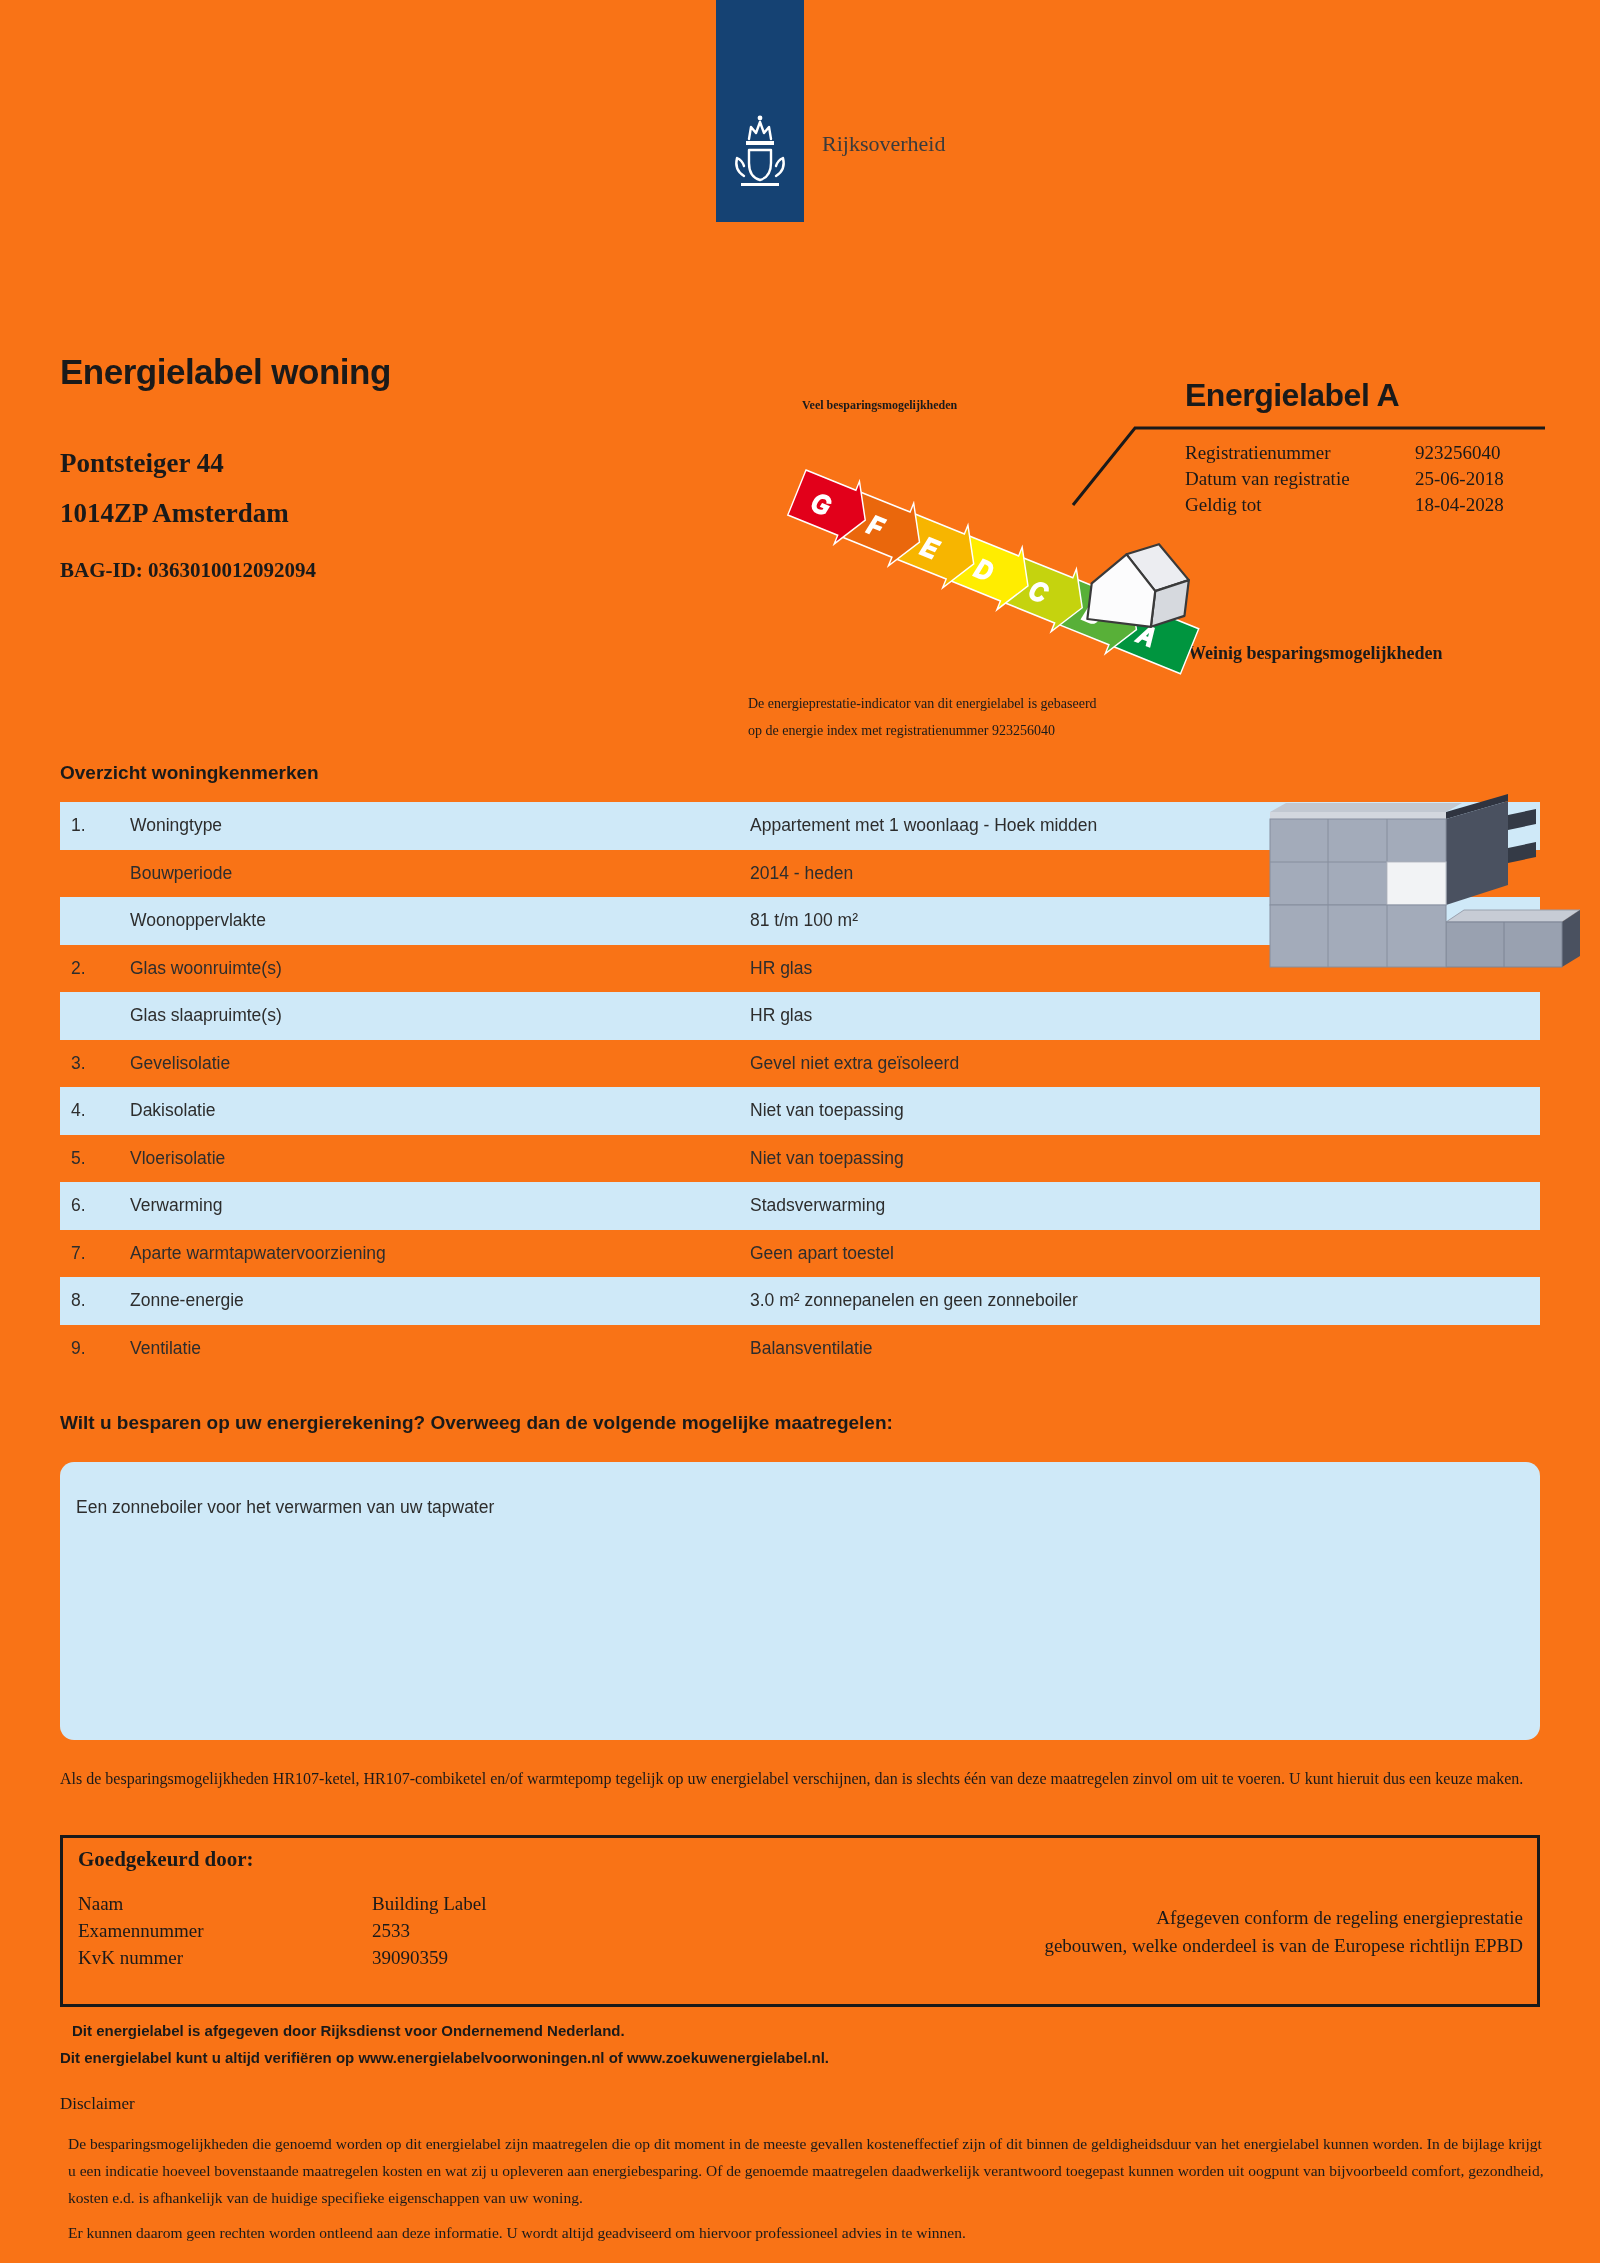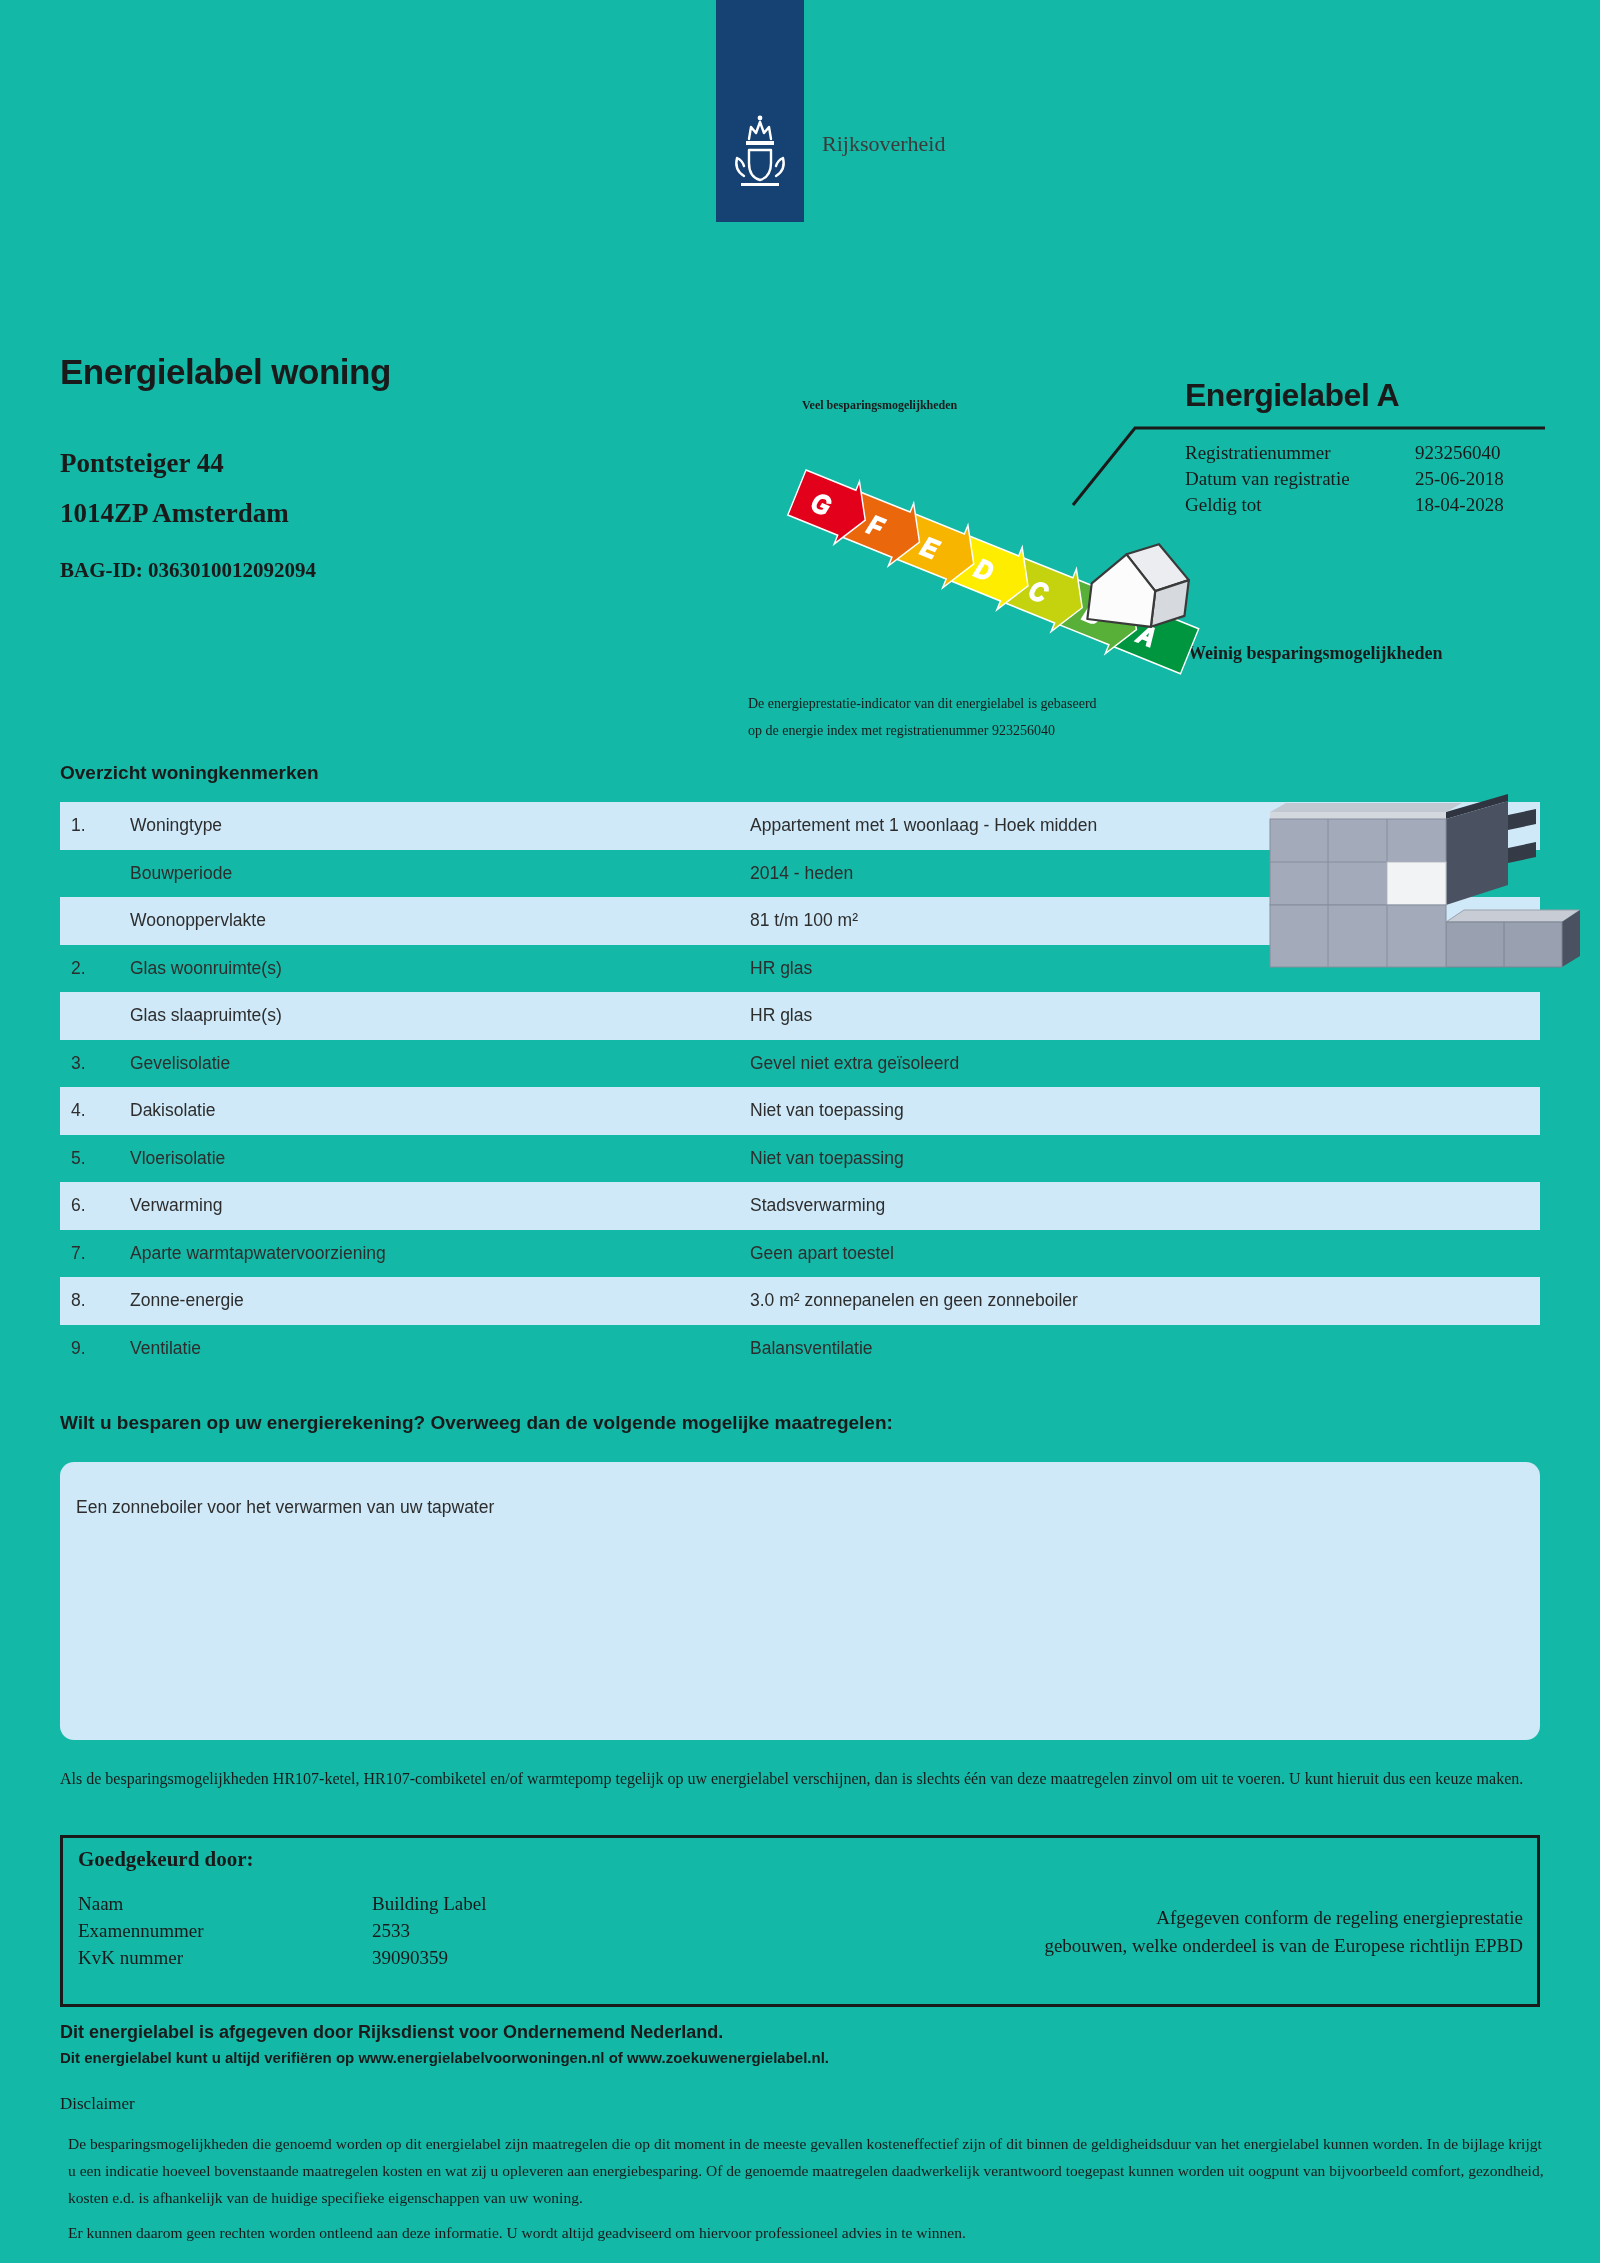--- a/index.html
+++ b/index.html
@@ -1,18 +1,18 @@
 <!DOCTYPE html>
 <html><head>
 <meta charset="utf-8">
 <style>
   html,body{margin:0;padding:0;background:#e8e8e8;}
   .page{
     position:relative;width:1600px;height:2263px;margin:0 auto;
-    background:#14b8a6;overflow:hidden;
+    background:#f97316;overflow:hidden;
     font-family:"Liberation Sans",sans-serif;color:#1a1a1a;
   }
   .abs{position:absolute;}
   .serif{font-family:"Liberation Serif","DejaVu Serif",serif;}
 
   
   .ro-band{left:716px;top:0;width:88px;height:222px;background:#154273;}
   .ro-wordmark{left:822px;top:131px;font-size:22px;color:#3b3b3b;}
 
   
@@ -49,21 +49,21 @@
 
   
   .approval-box{left:60px;top:1835px;width:1480px;height:172px;border:3px solid #1a1a1a;box-sizing:border-box;}
   .approval-heading{position:absolute;left:15px;top:9px;font-size:21px;font-weight:bold;}
   .approval-fields{position:absolute;left:15px;top:52px;}
   .approval-row{display:flex;font-size:19px;line-height:27px;}
   .approval-label{width:294px;}
   .conform-note{position:absolute;right:14px;top:66px;text-align:right;font-size:19px;line-height:28px;}
 
   
-  .issued-1{left:60px;top:2022px;font-size:18px;font-weight:bold;}
+  .issued-1{left:72px;top:2022px;font-size:15px;font-weight:bold;}
   .issued-2{left:60px;top:2049px;font-size:15px;font-weight:bold;}
   .disclaimer-heading{left:60px;top:2094px;font-size:17px;}
   .disclaimer-body{left:60px;top:2122px;width:1494px;font-size:15.5px;line-height:27px;}
   .disclaimer-body p{margin:8px;}
 
   .ribbon-letter{fill:#ffffff;font:italic 700 20px "Liberation Sans",sans-serif;text-anchor:middle;}
   svg{display:block;}
 </style>
 </head>
 <body>

